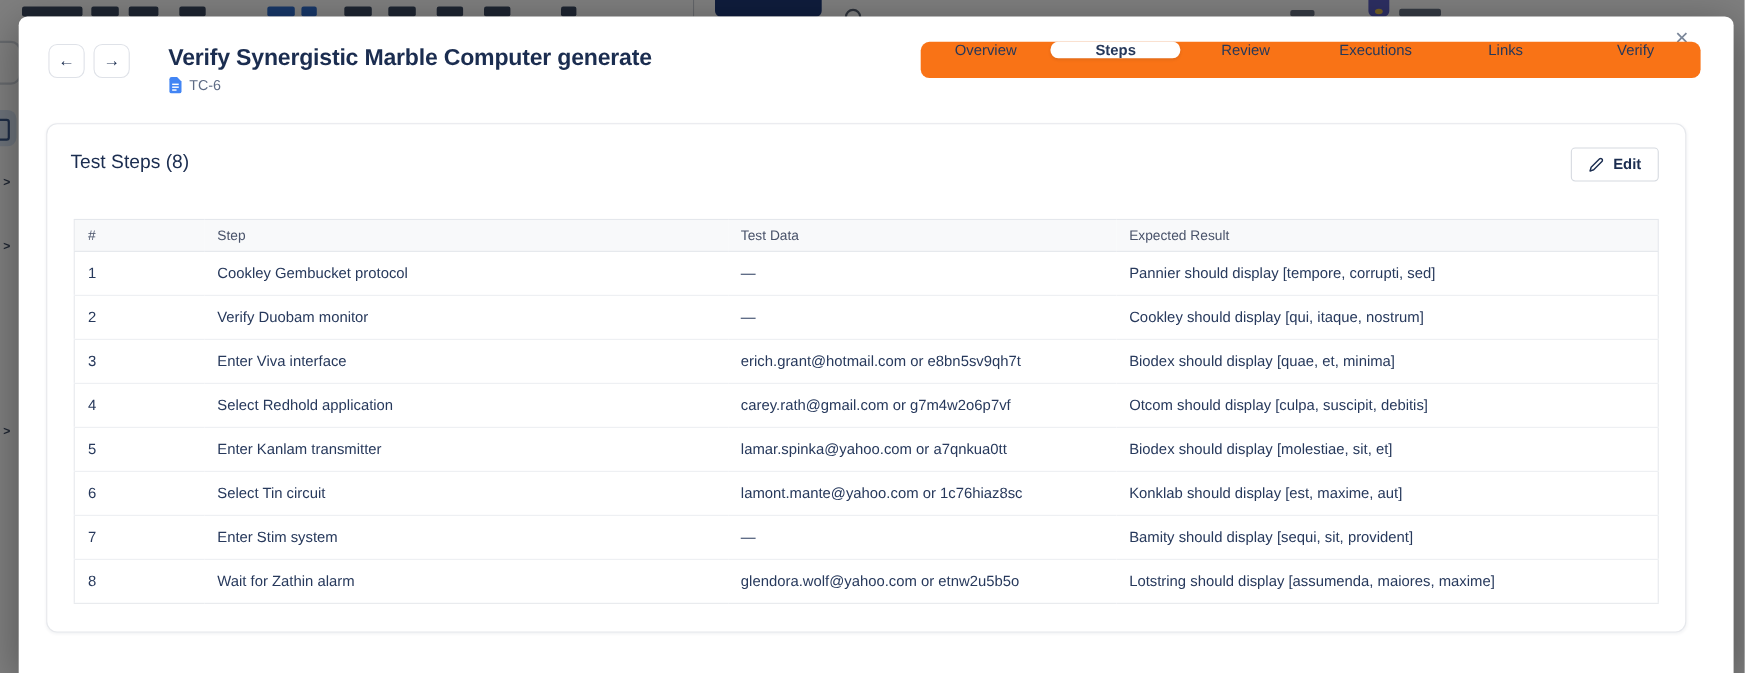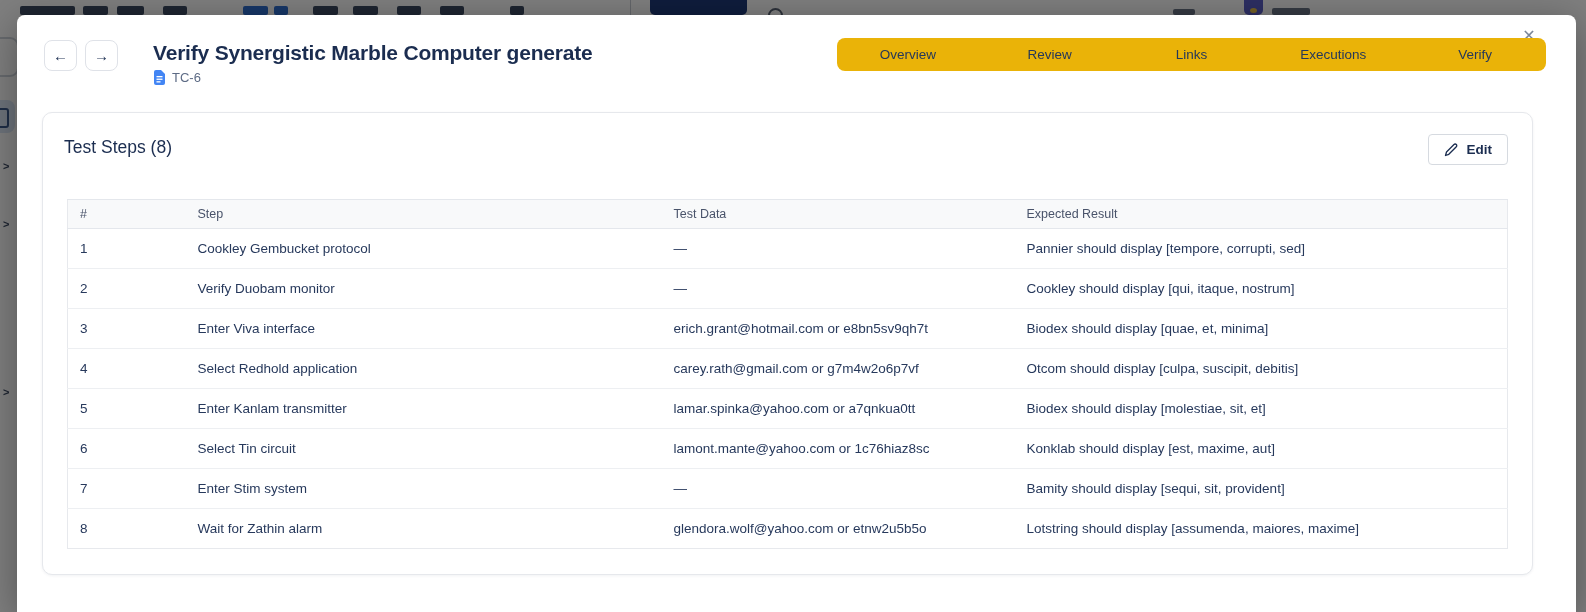--- a/index.html
+++ b/index.html
@@ -39,21 +39,21 @@
     font-family:"Liberation Sans",sans-serif;
   }
   .title-block{margin-left:27px;}
   .modal-title{margin:0;font-size:21px;line-height:25px;font-weight:700;color:#1b2d50;letter-spacing:-.2px;}
   .subtitle{display:flex;align-items:flex-start;margin-top:5px;}
   .doc-icon{width:13px;height:15px;margin-right:6px;flex:none;}
   .tc-id{font-size:13px;color:#5d6b85;}
   
   .tabs{
     position:absolute;top:23px;right:30px;width:709px;height:33px;display:flex;
-    background:#eab308;border-radius:8px;align-items:center;
+    background:#f97316;border-radius:8px;align-items:flex-start;
   }
   .tab{
     flex:1;border:0;background:transparent;border-radius:7px;cursor:pointer;
     font-size:13.5px;color:#26385a;font-family:"Liberation Sans",sans-serif;padding:0;
   }
   .tab.active{background:#fff;font-weight:700;box-shadow:0 1px 3px rgba(20,30,60,.12);}
   
   .card{
     position:absolute;left:25px;top:97px;width:1489px;height:461px;background:#fff;
     border:1px solid #e6e8ec;border-radius:10px;box-shadow:0 1px 3px rgba(20,30,60,.06);
@@ -128,23 +128,24 @@
           <rect x="3.5" y="8.6" width="6" height="1.3" fill="#fff"></rect>
           <rect x="3.5" y="11.2" width="4" height="1.3" fill="#fff"></rect>
         </svg>
         <span class="tc-id">TC-6</span>
       </div>
     </div>
   </div>
 
   <div class="tabs">
     <button class="tab">Overview</button>
+    <button class="tab active">Steps</button>
     <button class="tab">Review</button>
+    <button class="tab">Executions</button>
     <button class="tab">Links</button>
-    <button class="tab">Executions</button>
     <button class="tab">Verify</button>
   </div>
 
   <div class="card">
     <h2 class="card-heading">Test Steps (8)</h2>
     <button class="edit-btn">
       <svg width="14" height="14" viewBox="0 0 14 14" fill="none">
         <path d="M1.5 12.5 l1 -3.5 L10 1.5 a1.6 1.6 0 0 1 2.3 2.3 L4.8 11.3 z" stroke="#1b2d50" stroke-width="1.3" stroke-linejoin="round"></path>
       </svg>
       <span>Edit</span>

